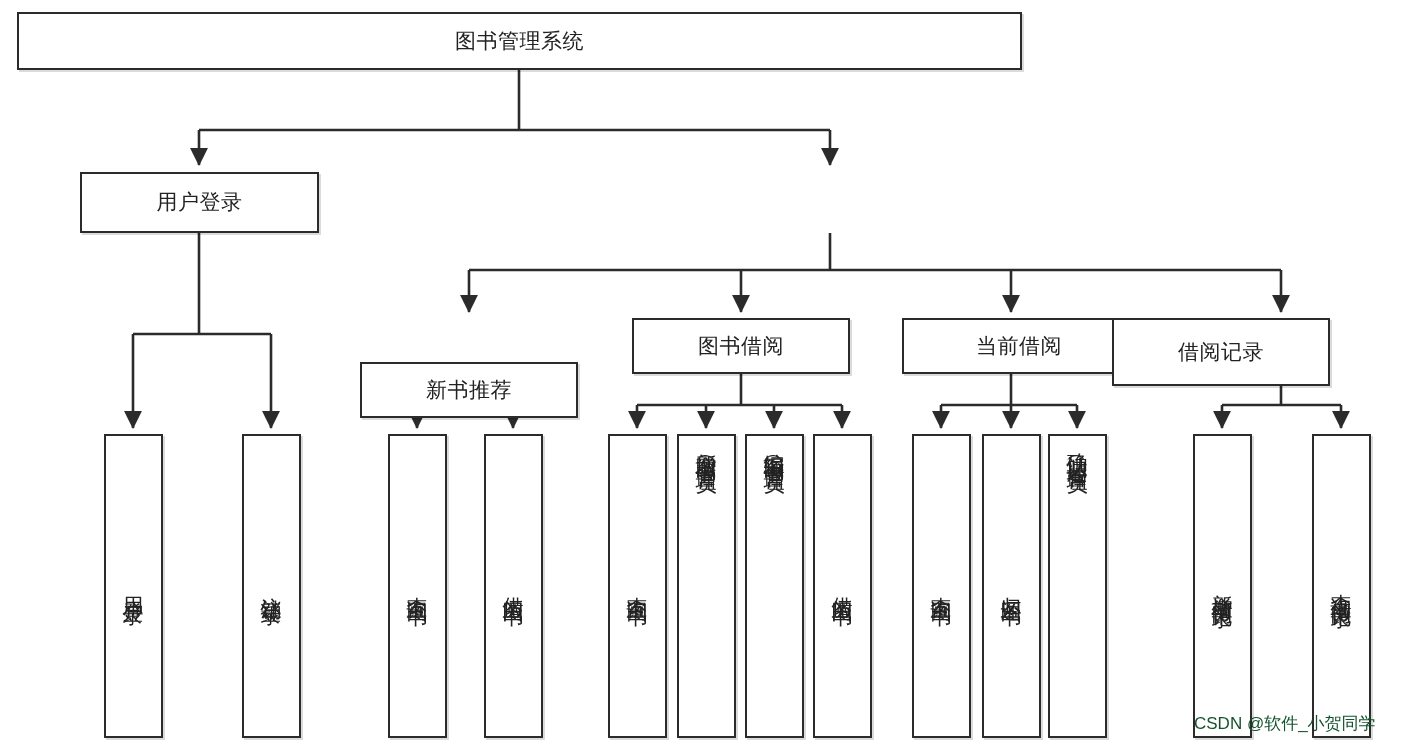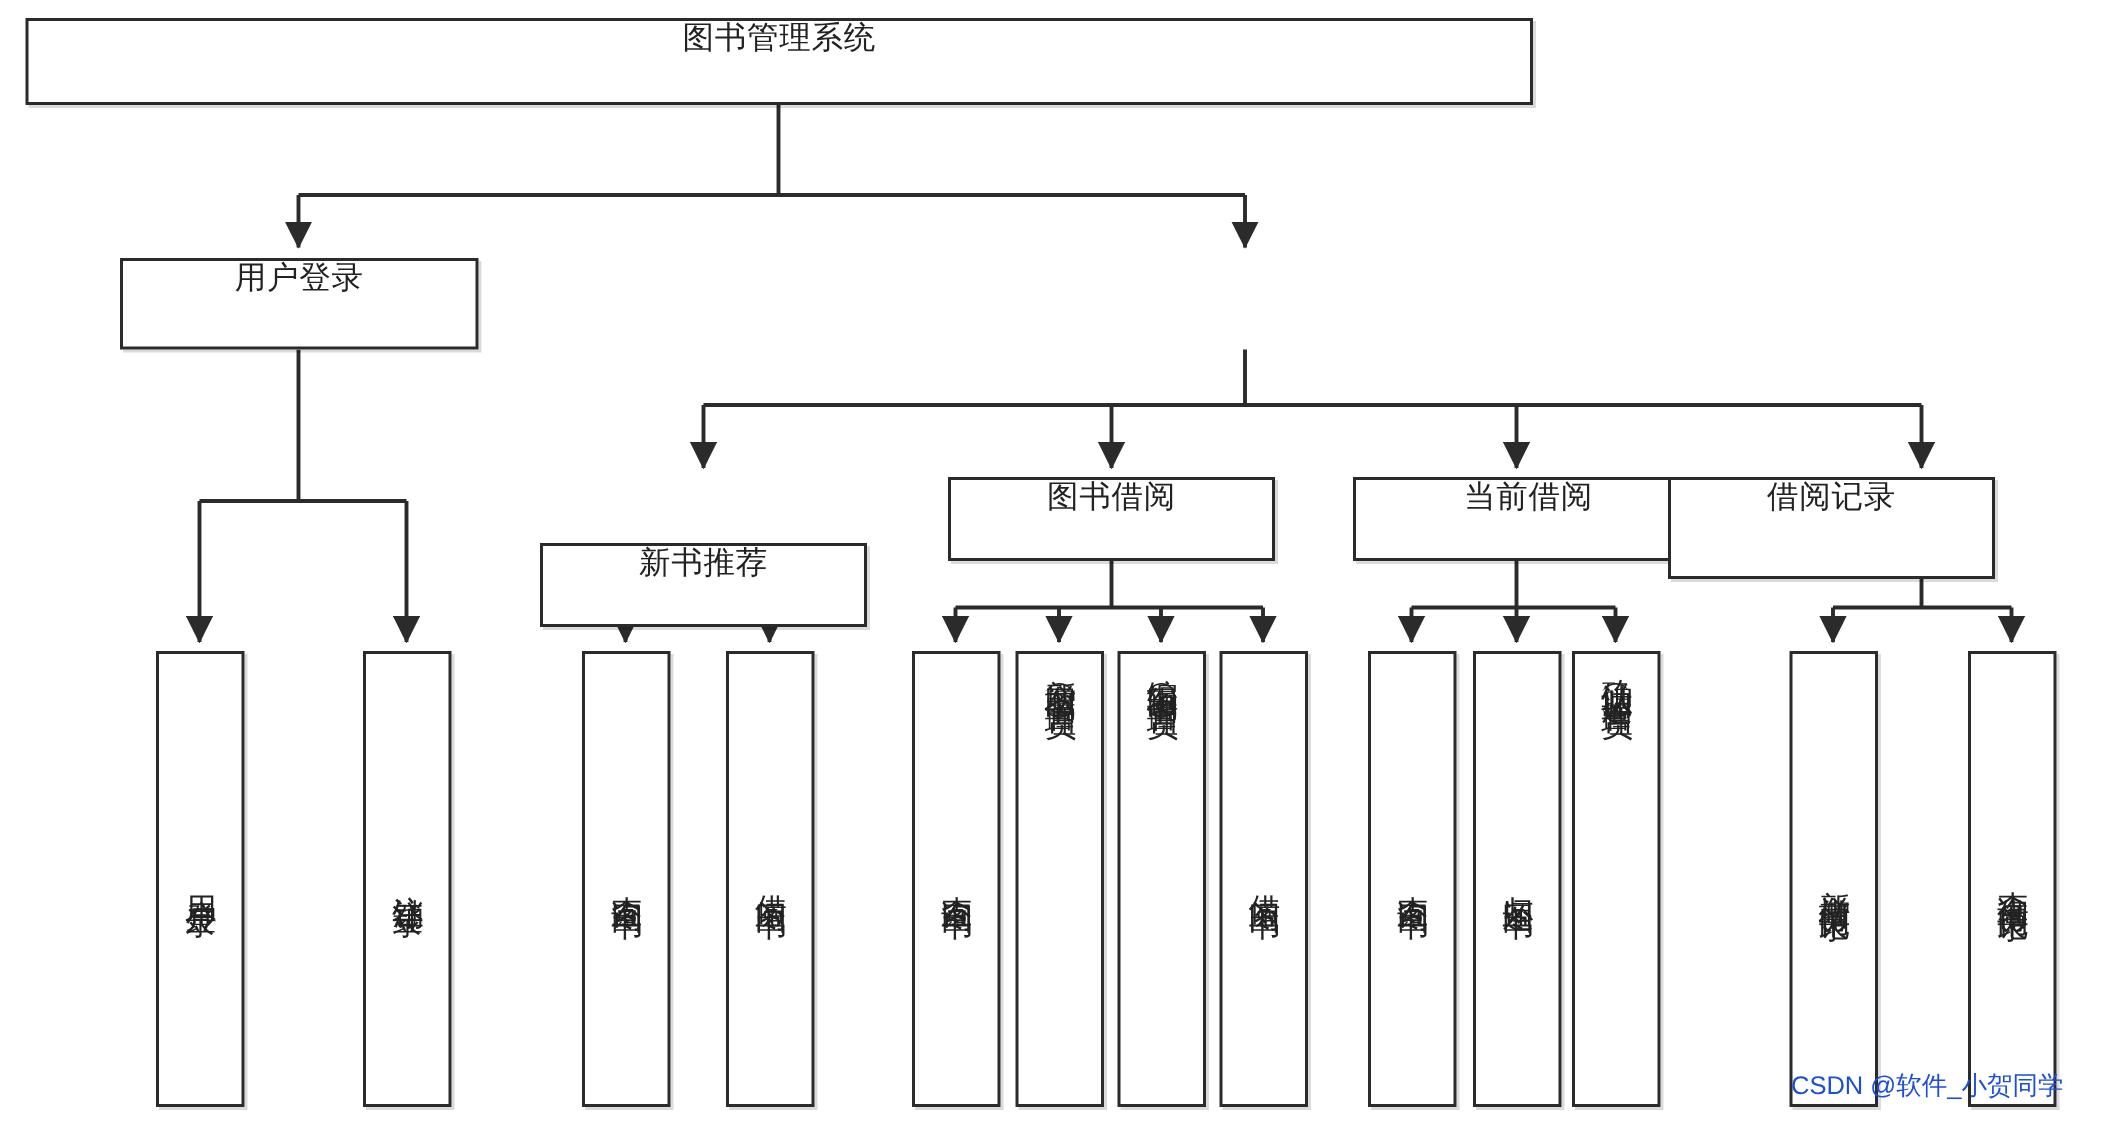--- a/index.html
+++ b/index.html
@@ -26,20 +26,21 @@
     height: 747px;
     pointer-events: none;
   }
   .node {
     position: absolute;
     box-sizing: border-box;
     background: #ffffff;
     border: 2px solid #2b2b2b;
     box-shadow: 2px 2px 0 rgba(0,0,0,0.14);
     display: flex;
+    align-items: center;
     justify-content: center;
     color: #222222;
     z-index: 2;
   }
   .node-label {
     font-size: 21px;
     line-height: 1.15;
     letter-spacing: 0.5px;
     white-space: nowrap;
     color: #222222;
@@ -58,21 +59,21 @@
     line-height: 1.0;
   }
   .node.leaf.vcenter {
     align-items: center;
   }
   #watermark {
     position: absolute;
     left: 1194px;
     top: 712px;
     font-size: 17px;
-    color: #1d4ed8;
+    color: #14532d;
     white-space: nowrap;
     z-index: 5;
     font-family: "Liberation Sans", "DejaVu Sans", sans-serif;
   }
 </style>
 </head>
 <body>
 
 <div id="diagram">
 

